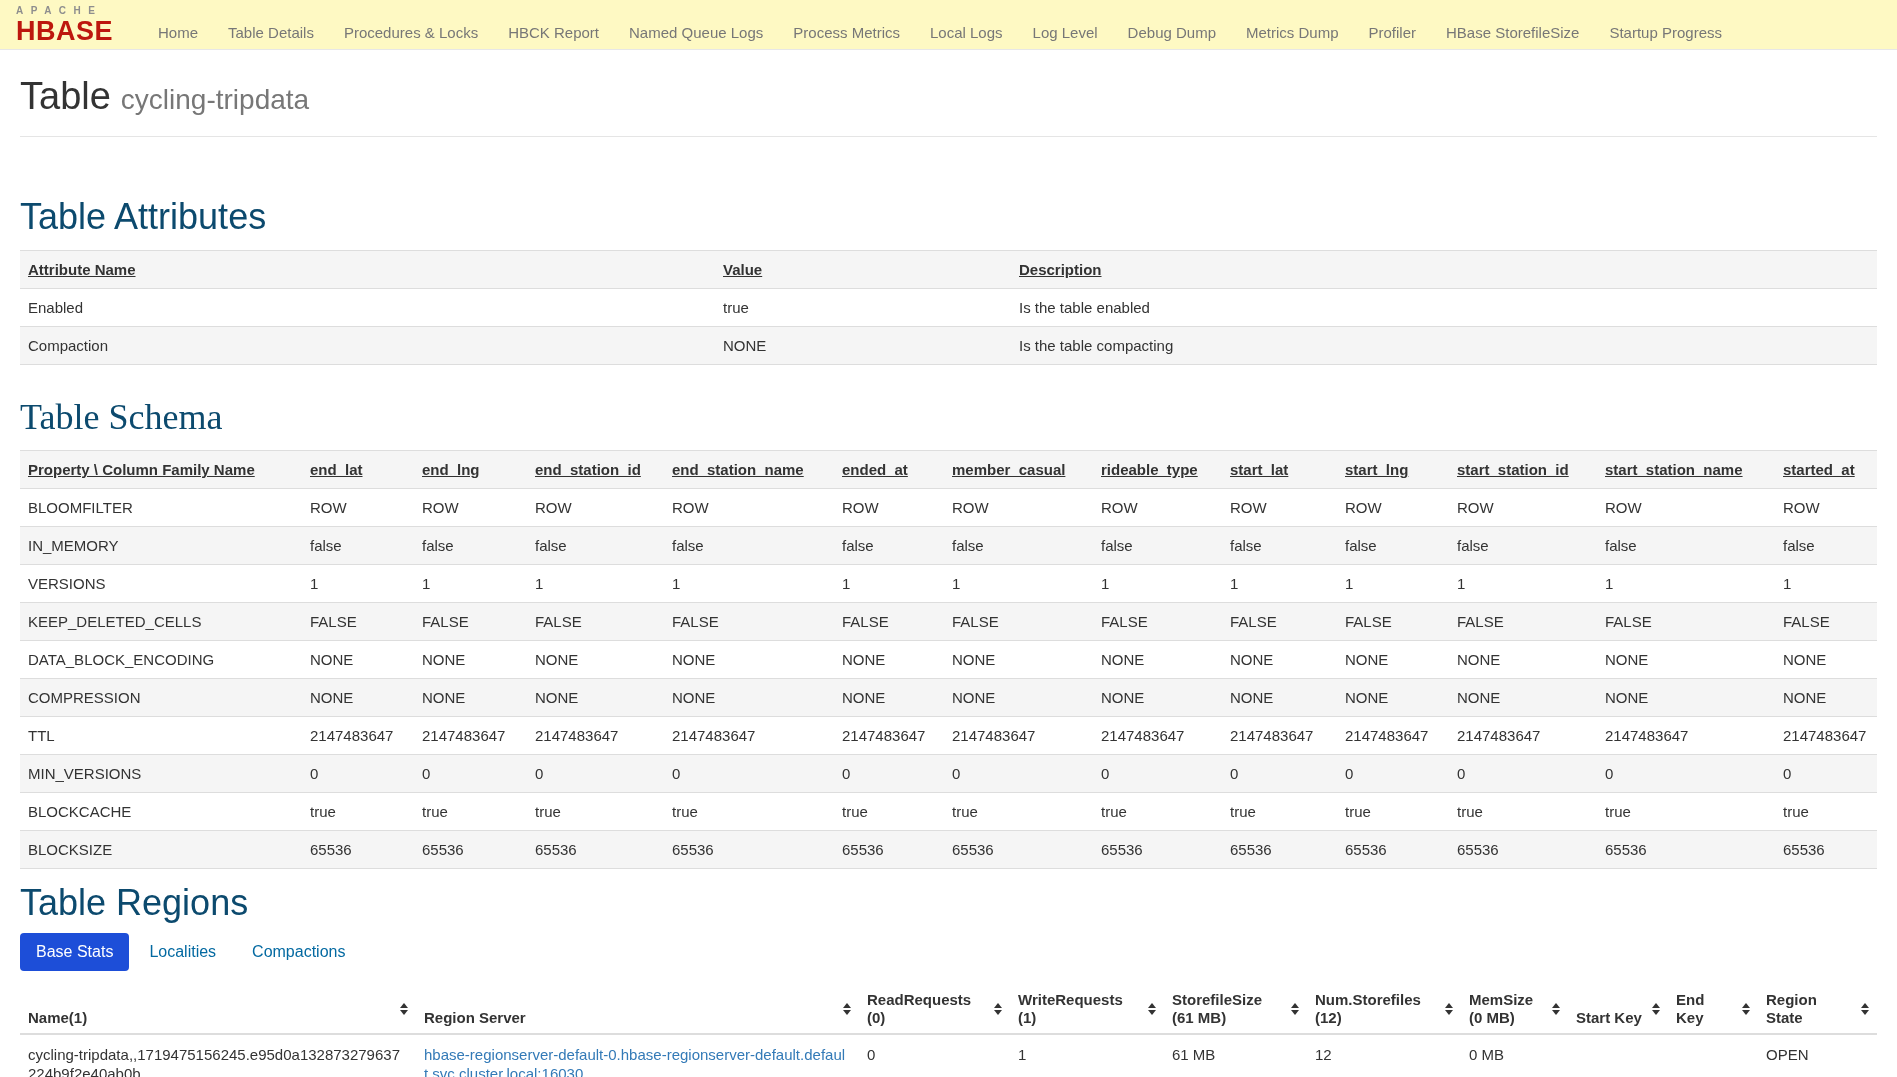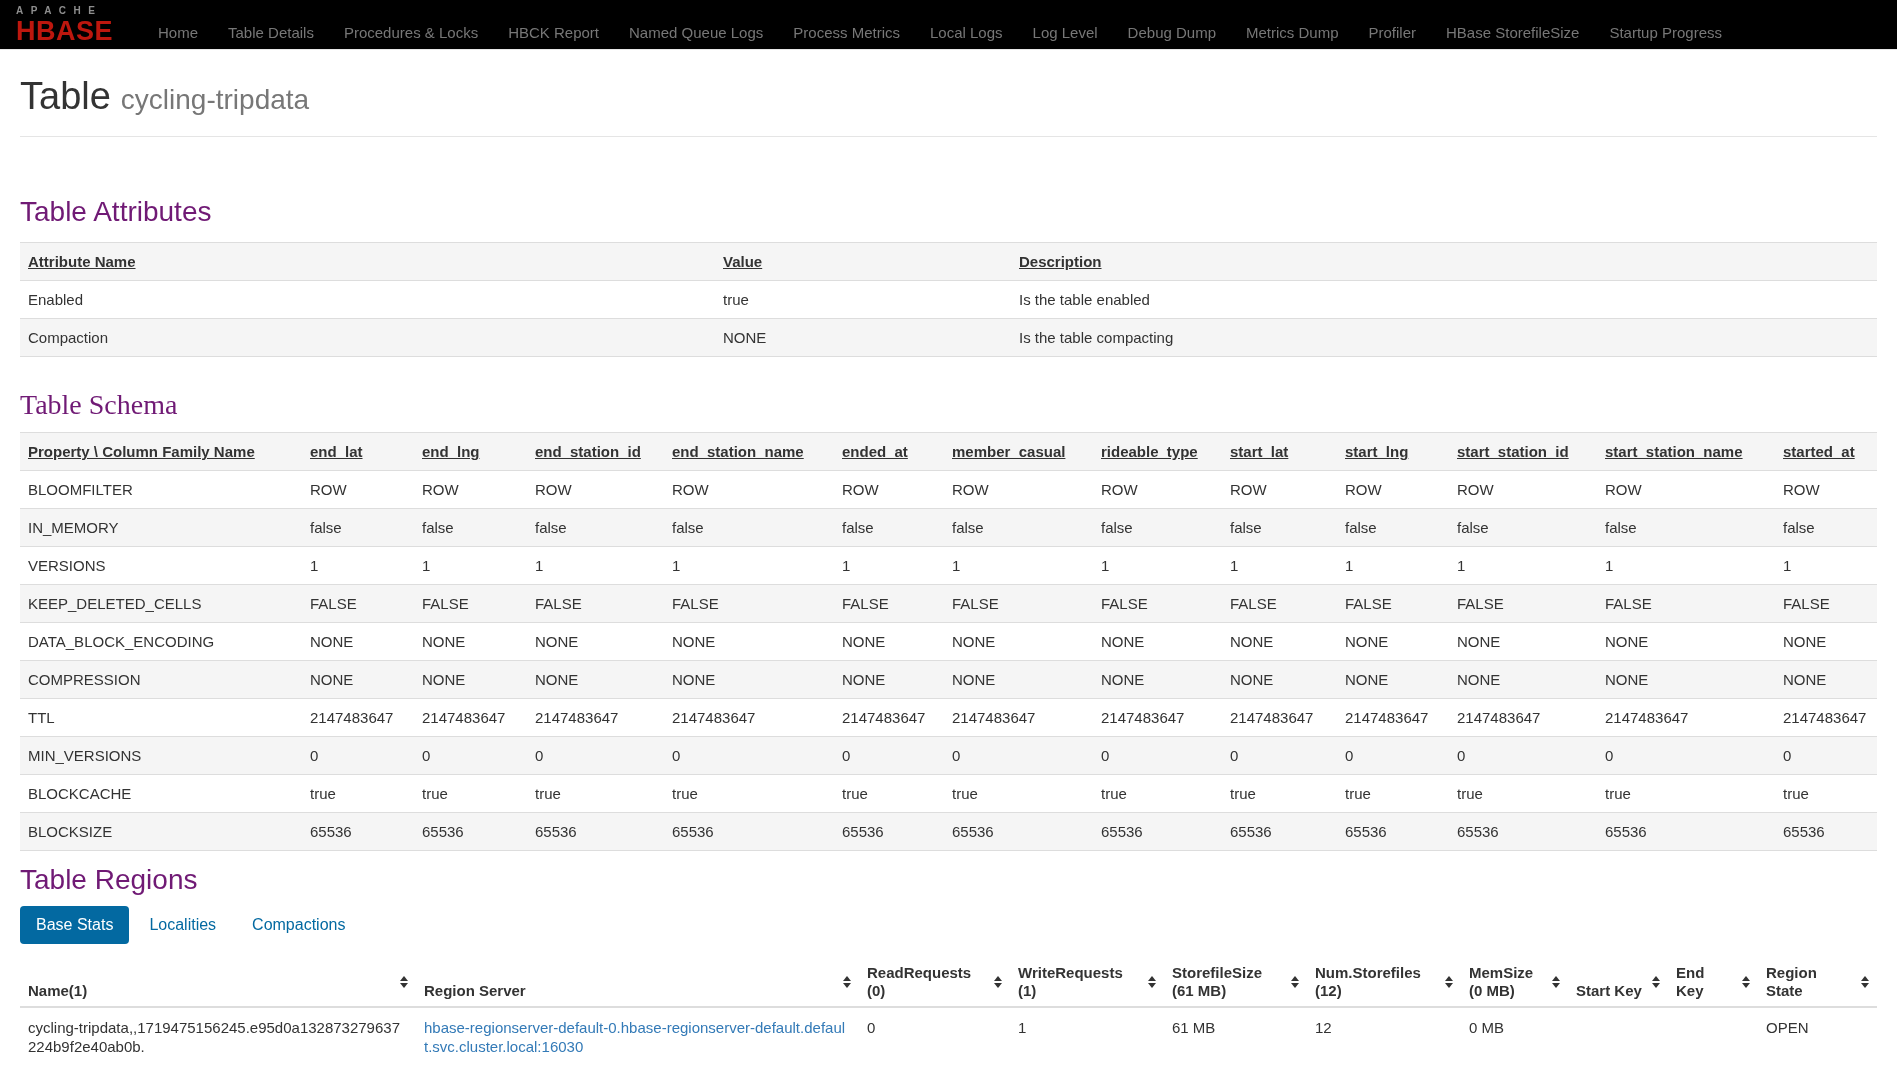--- a/index.html
+++ b/index.html
@@ -5,52 +5,52 @@
   * { box-sizing: border-box; }
   html, body { margin: 0; padding: 0; background: #fff; }
   body {
     width: 1897px; height: 1077px; overflow: hidden;
     font-family: "Liberation Sans", sans-serif;
     font-size: 15px; color: #333;
   }
 
   
   .navbar {
-    height: 50px; background: #000000; border-bottom: 1px solid #e7e7e7;
+    height: 50px; background: #fef9c3; border-bottom: 1px solid #e7e7e7;
     display: flex; align-items: center; padding: 0 12px;
   }
   .brand { display: flex; flex-direction: column; line-height: 1; margin: 0 30px 0 4px; text-decoration: none; }
   .brand-apache { color: #8e8e8e; font-size: 10px; font-weight: bold; letter-spacing: 7.5px; margin-bottom: 1px; white-space: nowrap; }
   .brand-hbase { color: #bd170e; font-size: 27px; font-weight: bold; letter-spacing: 0.5px; transform: scaleY(1.05); transform-origin: left top; }
   ul.nav { display: flex; list-style: none; margin: 0; padding: 0; }
   ul.nav a { display: block; padding: 15px; color: #777; text-decoration: none; font-size: 15px; white-space: nowrap; margin-top: 15px; }
 
   
   .container { padding: 0 20px; }
   h1.page-title { font-size: 38px; font-weight: 400; line-height: 1.1; margin: 26px 0 0; color: #333; }
   h1.page-title .subtitle { font-size: 28px; color: #777; margin-left: 10px; font-weight: 400; }
   hr.title-rule { border: 0; border-top: 1px solid #e5e5e5; margin: 18px 0 0; }
-  h2.section-heading { font-size: 28px; font-weight: 400; line-height: 1.1; color: #701a75; }
+  h2.section-heading { font-size: 36px; font-weight: 400; line-height: 1.1; color: #0c4a6e; }
   #attributes-section h2 { margin: 60px 0 14px; }
   #schema-section h2 { margin: 33px 0 12px; font-family: Liberation Serif, serif; }
   #regions-section h2 { margin: 14px 0 10px; }
 
   
   table { border-collapse: collapse; width: 100%; table-layout: fixed; }
   th, td { text-align: left; padding: 9px 8px; border-top: 1px solid #ddd; font-size: 15px; line-height: 19px; vertical-align: top; }
   thead th { font-weight: bold; }
   table.striped thead tr { background: #f5f5f5; text-decoration: underline; }
   table.striped tbody tr:nth-child(even) { background: #f5f5f5; }
   table.striped { border-bottom: 1px solid #ddd; }
   table.striped thead th { border-top: 1px solid #ddd; }
 
   
   .tabs { display: flex; align-items: center; margin: 0 0 14px; }
   .tab { padding: 10px 16px; font-size: 16px; color: #0369a1; text-decoration: none; border-radius: 4px; margin-right: 4px; }
-  .tab.active { background: #0369a1; color: #fff; }
+  .tab.active { background: #1d4ed8; color: #fff; }
 
   
   table.regions thead th {
     border-top: none; border-bottom: 2px solid #ddd;
     vertical-align: bottom; position: relative;
     padding: 6px 26px 6px 8px; line-height: 18px;
   }
   table.regions tbody td { border-top: none; padding-top: 10px; }
   .sort-icon { position: absolute; right: 8px; top: 50%; transform: translateY(-50%); display: flex; flex-direction: column; align-items: center; }
   .sort-icon .tri-up { width: 0; height: 0; border-left: 4px solid transparent; border-right: 4px solid transparent; border-bottom: 5px solid #333; margin-bottom: 2px; }

